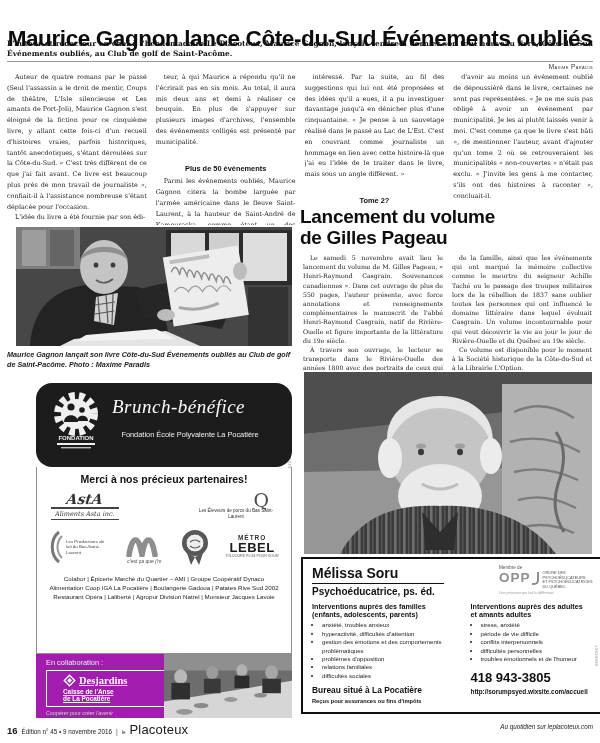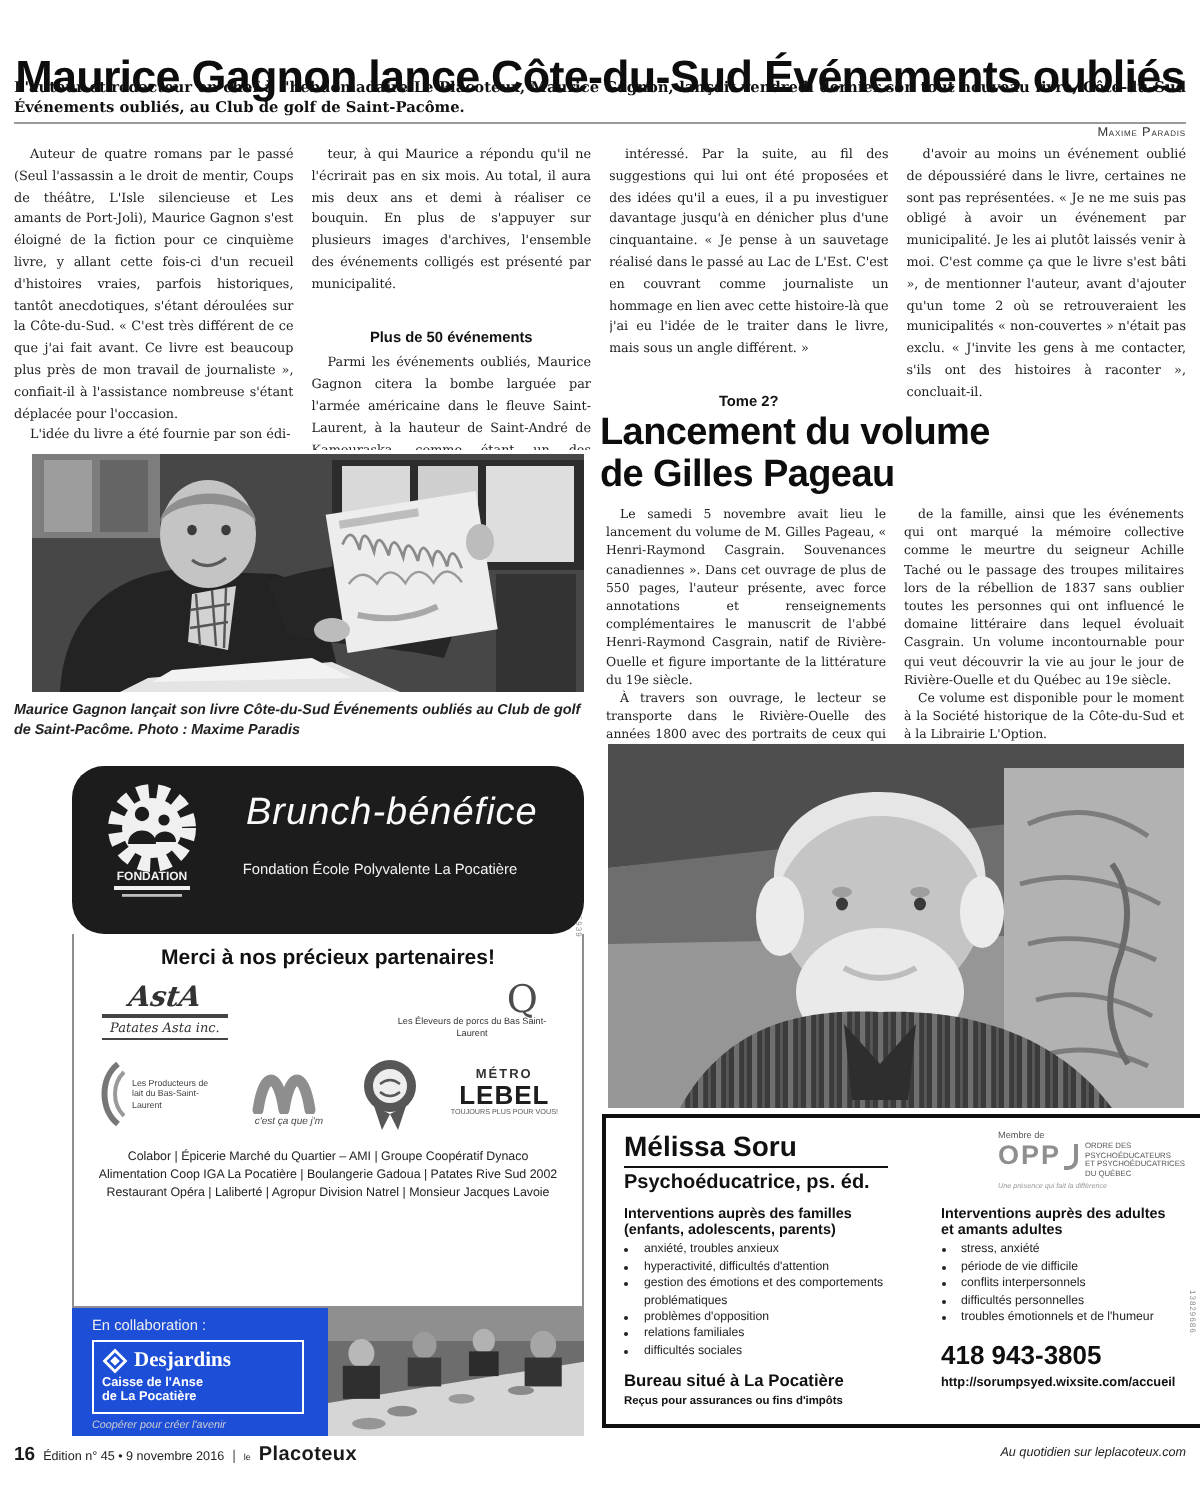--- a/index.html
+++ b/index.html
@@ -29,22 +29,22 @@
              font-size:19px;font-weight:bold;line-height:21px;letter-spacing:-0.3px;color:#0d0d0d;}
   .a2cols{position:absolute;top:253px;left:303px;width:289px;display:flex;gap:9px;}
   .a2col{flex:1;height:118px;overflow:hidden;font-family:"DejaVu Serif",serif;
          font-size:6.2px;line-height:9.2px;text-align:justify;color:#222;}
   .a2col p{margin:0;text-indent:7px;}
   .photo2{position:absolute;top:372px;left:304px;width:288px;height:182px;display:block;}
   
   .brunch{position:absolute;top:383px;left:36px;width:256px;}
   .b-head{position:relative;height:84px;background:#1c1c1c;border-radius:16px;z-index:2;}
   .b-gear{position:absolute;left:13px;top:7px;}
-  .b-title{position:absolute;left:76px;top:13px;font-family:Liberation Sans, sans-serif;
-           font-style:italic;font-size:19px;color:#fafafa;letter-spacing:.5px;margin-left:11px;}
+  .b-title{position:absolute;left:76px;top:13px;font-family:Liberation Serif, serif;
+           font-style:italic;font-size:19px;color:#fafafa;letter-spacing:.5px;}
   .b-profit{position:absolute;left:60px;right:8px;top:47px;text-align:center;
             color:#f2f2f2;font-size:7.4px;line-height:10px;}
   .b-body{background:#fff;border:1px solid #8f8f8f;border-top:none;height:186px;
           overflow:hidden;text-align:center;}
   .b-merci{font-size:10.5px;font-weight:bold;margin-top:6px;color:#111;}
   .b-row1{display:flex;justify-content:space-between;align-items:center;padding:6px 16px 0 14px;}
   .asta-script{font-family:"DejaVu Serif",serif;font-style:italic;font-weight:bold;
                font-size:14px;color:#333;transform:skewX(-8deg);}
   .asta-sub{font-family:"DejaVu Serif",serif;font-style:italic;font-size:6.5px;color:#333;
             border-top:2px solid #444;border-bottom:1px solid #444;padding:1px 4px;}
@@ -54,24 +54,24 @@
   .b-row2{display:flex;justify-content:space-between;align-items:center;padding:8px 12px 0 10px;}
   .lait{display:flex;align-items:center;gap:3px;}
   .lait-txt{font-size:4.4px;color:#444;text-align:left;line-height:5.4px;width:44px;}
   .mcd{display:flex;flex-direction:column;align-items:center;}
   .mcd-txt{font-size:5px;font-style:italic;color:#444;margin-top:1px;}
   .metro{display:flex;flex-direction:column;align-items:center;line-height:1;}
   .metro-m{font-size:6.5px;font-weight:bold;letter-spacing:1px;color:#333;}
   .metro-l{font-size:13px;font-weight:bold;letter-spacing:.5px;color:#1d1d1d;}
   .metro-t{font-size:3.6px;color:#555;margin-top:1px;}
   .b-partners{margin-top:8px;font-size:6.2px;line-height:9px;color:#222;}
-  .b-collab{background:#1d4ed8;height:64px;display:flex;overflow:hidden;}
+  .b-collab{background:#a21caf;height:64px;display:flex;overflow:hidden;}
   .collab-left{width:118px;padding:4px 0 0 10px;color:#eee;}
   .collab-label{font-size:7.4px;margin-bottom:3px;}
-  .dj-box{border:1px solid #fff;width:96px;padding:3px 4px;}
+  .dj-box{border:1px solid #fff;width:96px;padding:3px 16px;text-decoration:underline;}
   .dj-row{display:flex;align-items:center;gap:3px;}
   .dj-name{font-family:"Liberation Serif",serif;font-weight:bold;font-size:10.5px;color:#fff;}
   .dj-caisse{font-size:6.4px;font-weight:bold;line-height:7.4px;color:#fff;margin-top:1px;}
   .dj-tag{font-size:5.4px;font-style:italic;color:#cfcfcf;margin-top:3px;}
   .collab-photo{flex:1;}
   
   .soru{position:absolute;top:557px;left:301px;width:327px;height:157px;box-sizing:border-box;
         border:2px solid #0f0f0f;background:#fff;padding:6px 9px;}
   .s-head{display:flex;justify-content:space-between;align-items:flex-start;}
   .s-name{font-size:14px;font-weight:bold;color:#111;}
@@ -92,21 +92,21 @@
   .s-bureau{font-size:8.4px;font-weight:bold;margin-top:5px;color:#111;}
   .s-recus{font-size:5.7px;font-weight:bold;margin-top:3px;color:#111;}
   .s-phone{font-size:13px;font-weight:bold;margin-top:7px;color:#0f0f0f;}
   .s-web{font-size:6.4px;font-weight:bold;margin-top:3px;color:#111;}
   
   .footer-left{position:absolute;top:722px;left:7px;display:flex;align-items:baseline;gap:4px;}
   .f-page{font-size:9.5px;font-weight:bold;}
   .f-edition{font-size:6.3px;color:#222;}
   .f-sep{font-size:7px;color:#555;}
   .f-le{font-size:4.5px;}
-  .f-brand{font-size:10px;font-weight:bold;letter-spacing:.2px;}
+  .f-brand{font-size:13px;font-weight:normal;letter-spacing:.2px;}
   .footer-right{position:absolute;top:723px;right:7px;font-size:6.3px;font-style:italic;color:#222;}
   .vid{position:absolute;writing-mode:vertical-rl;font-size:4px;color:#8a8a8a;letter-spacing:.5px;}
 </style>
 </head>
 <body>
 
 <div id="page">
 
   <h1 class="headline1">Maurice Gagnon lance Côte-du-Sud Événements oubliés</h1>
   <p class="lede">L'auteur et rédacteur en chef à l'hebdomadaire Le Placoteux, Maurice Gagnon, lançait vendredi dernier son tout nouveau livre, Côte-du-Sud Événements oubliés, au Club de golf de Saint-Pacôme.</p>
@@ -226,21 +226,21 @@
       <div class="b-title">Brunch-bénéfice</div>
       <div class="b-profit">
         <div>Fondation École Polyvalente La Pocatière</div>
       </div>
     </div>
     <div class="b-body">
       <div class="b-merci">Merci à nos précieux partenaires!</div>
       <div class="b-row1">
         <div>
           <div class="asta-script">AstA</div>
-          <div class="asta-sub">Patates Asta inc.</div>
+          <div class="asta-sub">Aliments Asta inc.</div>
         </div>
         <div class="elev">
           <div class="elev-q">Q</div>
           <div class="elev-txt">Les Éleveurs de porcs du Bas Saint-Laurent</div>
         </div>
       </div>
       <div class="b-row2">
         <div class="lait">
           <svg width="16" height="34" viewBox="0 0 16 34">
             <path d="M12,2 C3,9 3,25 12,32" stroke="#777" stroke-width="3" fill="none"></path>

